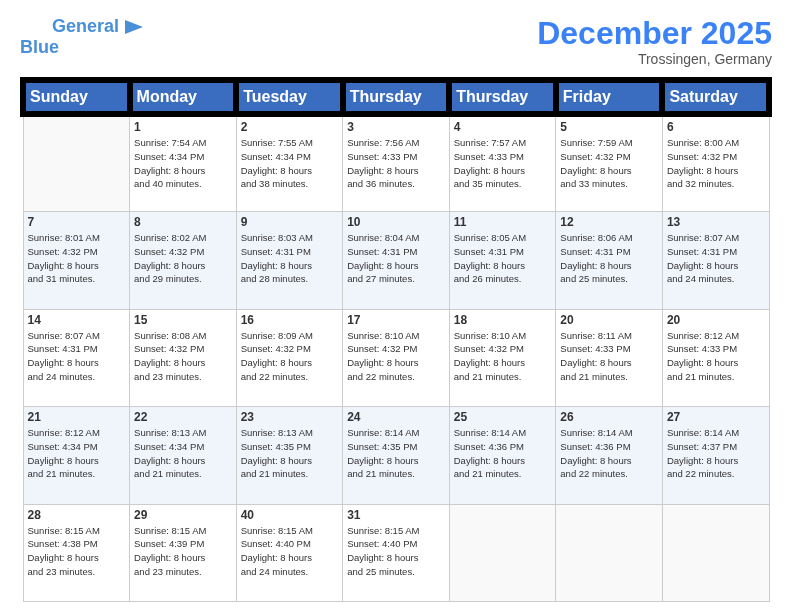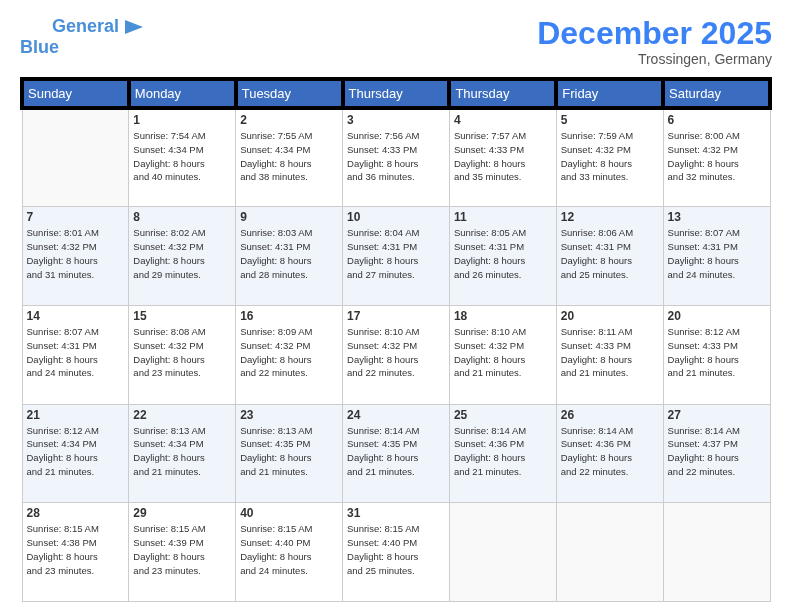--- a/index.html
+++ b/index.html
@@ -56,25 +56,25 @@
     }
     .calendar {
       flex: 1;
       border-collapse: collapse;
       width: 100%;
       table-layout: fixed;
     }
     .calendar thead tr th {
       background: #3a6dbf;
       color: #fff;
-      font-size: 13px;
-      font-weight: normal;
+      font-size: 16px;
+      font-weight: bold;
       padding: 5px 4px;
       text-align: left;
-      border: 4px solid #000000;
+      border: 6px solid #000000;
     }
     .calendar tbody tr td {
       border: 1px solid #ccc;
       vertical-align: top;
       padding: 3px 4px;
       font-size: 9.5px;
       color: #333;
       height: 88px;
     }
     .calendar tbody tr td .day-num {

